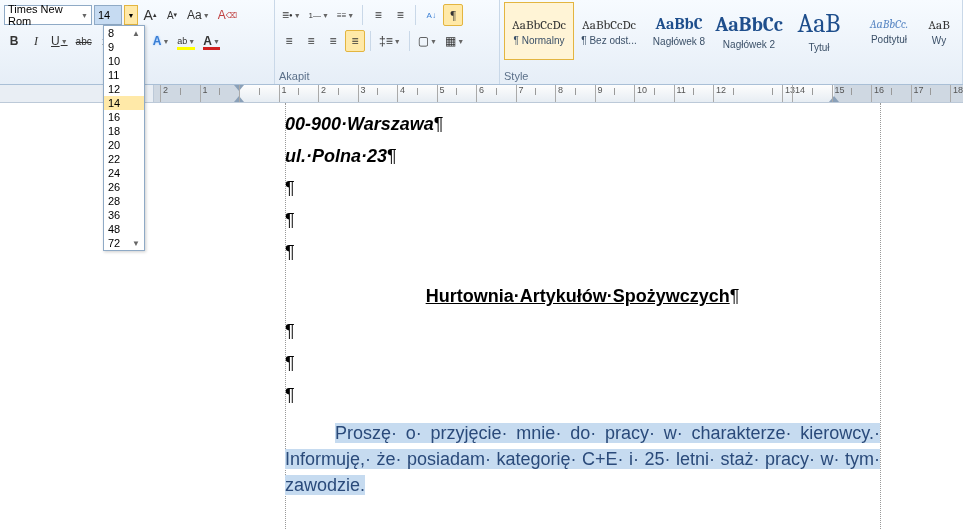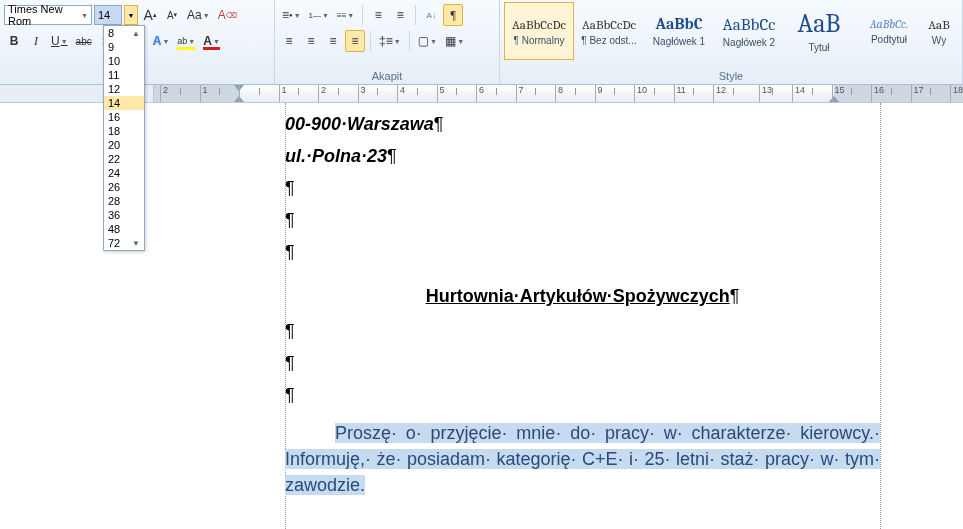--- a/index.html
+++ b/index.html
@@ -3,21 +3,21 @@
 <meta charset="utf-8">
 <style>
 * { margin: 0; padding: 0; box-sizing: border-box; font-family: "Segoe UI", Tahoma, sans-serif; }
 body { background: #fff; width: 963px; height: 529px; overflow: hidden; position: relative; }
 
 
 .ribbon { height: 85px; background: linear-gradient(#f7fbff, #e6eef7); border-bottom: 1px solid #a9bfd6; display: flex; }
 .group { border-right: 1px solid #c9d8e8; padding: 2px 4px 0 4px; display: flex; flex-direction: column; }
 .group-rows { flex: 1; }
 .group-row { display: flex; align-items: center; height: 26px; gap: 2px; }
-.group-label { font-size: 11px; color: #5b7089; text-align: center; padding-bottom: 2px; }
+.group-label { font-size: 11px; color: #5b7089; padding-bottom: 2px; }
 .btn { min-width: 20px; height: 22px; display: inline-flex; align-items: center; justify-content: center; border: 1px solid transparent; border-radius: 2px; cursor: pointer; font-size: 12px; color: #333; padding: 0 2px; }
 .btn.active { background: #ffe9a8; border-color: #e3b540; }
 .btn.pilcrow-active { background: #ffe9a8; border: 1px solid #e3b540; }
 .drop { font-size: 7px; color: #666; padding-left: 1px; }
 .sep { width: 1px; height: 20px; background: #c9d8e8; margin: 0 3px; }
 
 .font-name { width: 88px; height: 20px; border: 1px solid #8faac6; background: #fff; font-size: 11px; padding: 1px 3px; display: flex; align-items: center; justify-content: space-between; }
 .font-size { width: 28px; height: 20px; border: 1px solid #8faac6; background: #c6dbf2; font-size: 11px; padding: 1px 3px; display: flex; align-items: center; justify-content: space-between; }
 .size-drop { width: 14px; height: 20px; border: 1px solid #e3b540; background: #ffe9a8; display: flex; align-items: center; justify-content: center; font-size: 7px; }
 
@@ -29,21 +29,21 @@
 
 
 .styles { display: flex; gap: 0; }
 .style-item { width: 70px; height: 58px; border: 1px solid transparent; display: flex; flex-direction: column; align-items: center; justify-content: center; cursor: pointer; }
 .style-item.sel { border: 1px solid #e3b540; background: #fff4d6; }
 .style-preview { font-family: Cambria, Georgia, serif; }
 .style-name { font-size: 10px; color: #3b5068; margin-top: 3px; white-space: nowrap; }
 .sp0 { font-size: 13px; color: #333; }
 .sp1 { font-size: 13px; color: #333; }
 .sp2 { font-size: 16px; color: #1e4e8c; font-weight: bold; }
-.sp3 { font-size: 17px; color: #1e4e8c; font-weight: normal; }
+.sp3 { font-size: 20px; color: #1e4e8c; font-weight: bold; }
 .sp4 { font-size: 26px; color: #1e4e8c; }
 .sp5 { font-size: 12px; color: #5b88c4; font-style: italic; }
 .sp6 { font-size: 13px; color: #333; }
 
 
 .ruler-wrap { position: relative; height: 18px; background: #e9eef4; border-bottom: 1px solid #bcc9d8; display: flex; }
 .ruler-left { width: 153px; background: #e9eef4; }
 .ruler { flex: 1; background: linear-gradient(#fdfdfd, #e7edf3); border-left: 1px solid #bcc9d8; position: relative; font-size: 9px; color: #555; overflow: hidden; }
 .ruler .cm { position: absolute; top: 0; height: 100%; border-left: 1px solid #aaa; padding-left: 2px; }
 .ruler .half { position: absolute; top: 3px; height: 7px; border-left: 1px solid #999; }
@@ -179,21 +179,21 @@
         <div class="style-item sel">
           <div class="style-preview sp0">AaBbCcDc</div>
           <div class="style-name">¶ Normalny</div>
         </div>
         <div class="style-item">
           <div class="style-preview sp1">AaBbCcDc</div>
           <div class="style-name">¶ Bez odst...</div>
         </div>
         <div class="style-item">
           <div class="style-preview sp2">AaBbC</div>
-          <div class="style-name">Nagłówek 1</div>
+          <div class="style-name">Nagłówek 8</div>
         </div>
         <div class="style-item">
           <div class="style-preview sp3">AaBbCc</div>
           <div class="style-name">Nagłówek 2</div>
         </div>
         <div class="style-item">
           <div class="style-preview sp4">AaB</div>
           <div class="style-name">Tytuł</div>
         </div>
         <div class="style-item">
@@ -294,21 +294,21 @@
       <div class="cm" style="left: 401px;">8</div>
       <div class="half" style="left: 420.75px;"></div>
       <div class="cm" style="left: 440.5px;">9</div>
       <div class="half" style="left: 460.25px;"></div>
       <div class="cm" style="left: 480px;">10</div>
       <div class="half" style="left: 499.75px;"></div>
       <div class="cm" style="left: 519.5px;">11</div>
       <div class="half" style="left: 539.25px;"></div>
       <div class="cm" style="left: 559px;">12</div>
       <div class="half" style="left: 578.75px;"></div>
-      <div class="cm" style="left: 605px;">13</div>
+      <div class="cm" style="left: 628px;">13</div>
       <div class="half" style="left: 618.25px;"></div>
       <div class="cm" style="left: 638px;">14</div>
       <div class="half" style="left: 657.75px;"></div>
       <div class="cm" style="left: 677.5px;">15</div>
       <div class="half" style="left: 697.25px;"></div>
       <div class="cm" style="left: 717px;">16</div>
       <div class="half" style="left: 736.75px;"></div>
       <div class="cm" style="left: 756.5px;">17</div>
       <div class="half" style="left: 776.25px;"></div>
       <div class="cm" style="left: 796px;">18</div>

